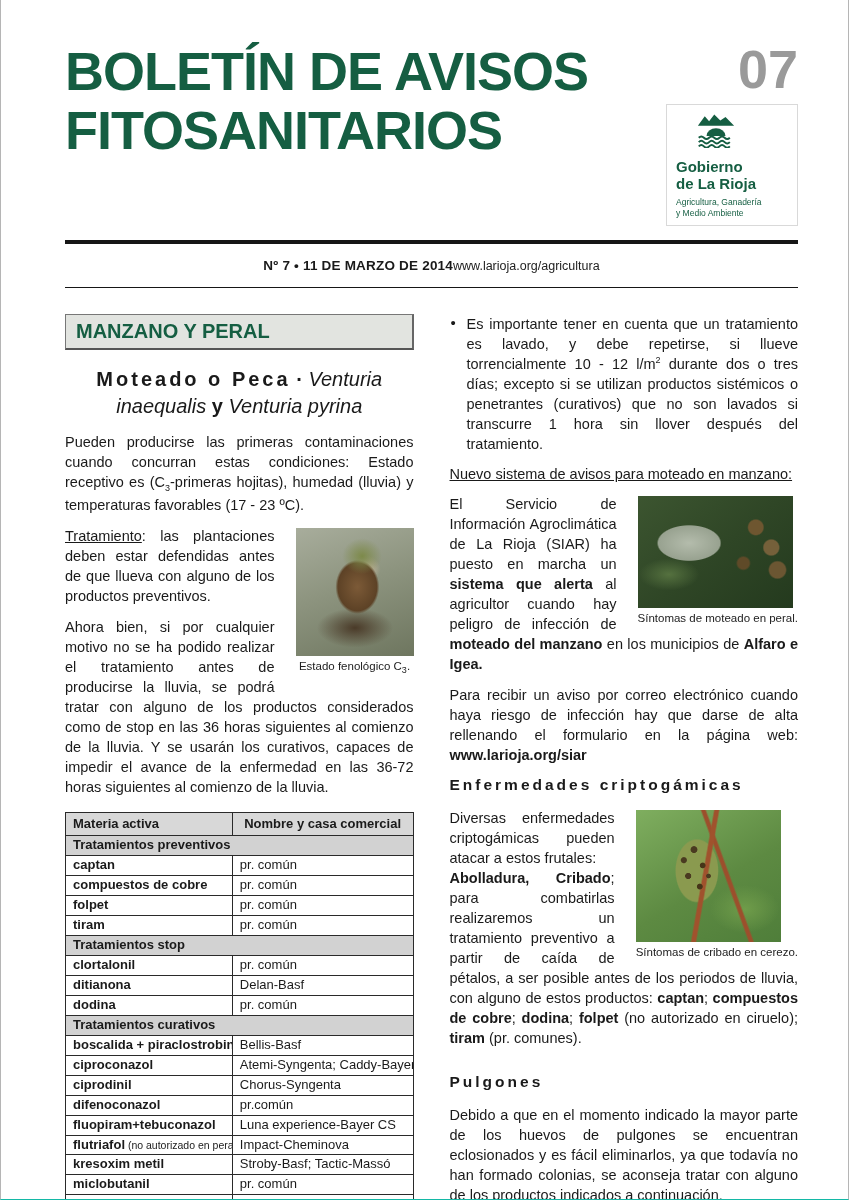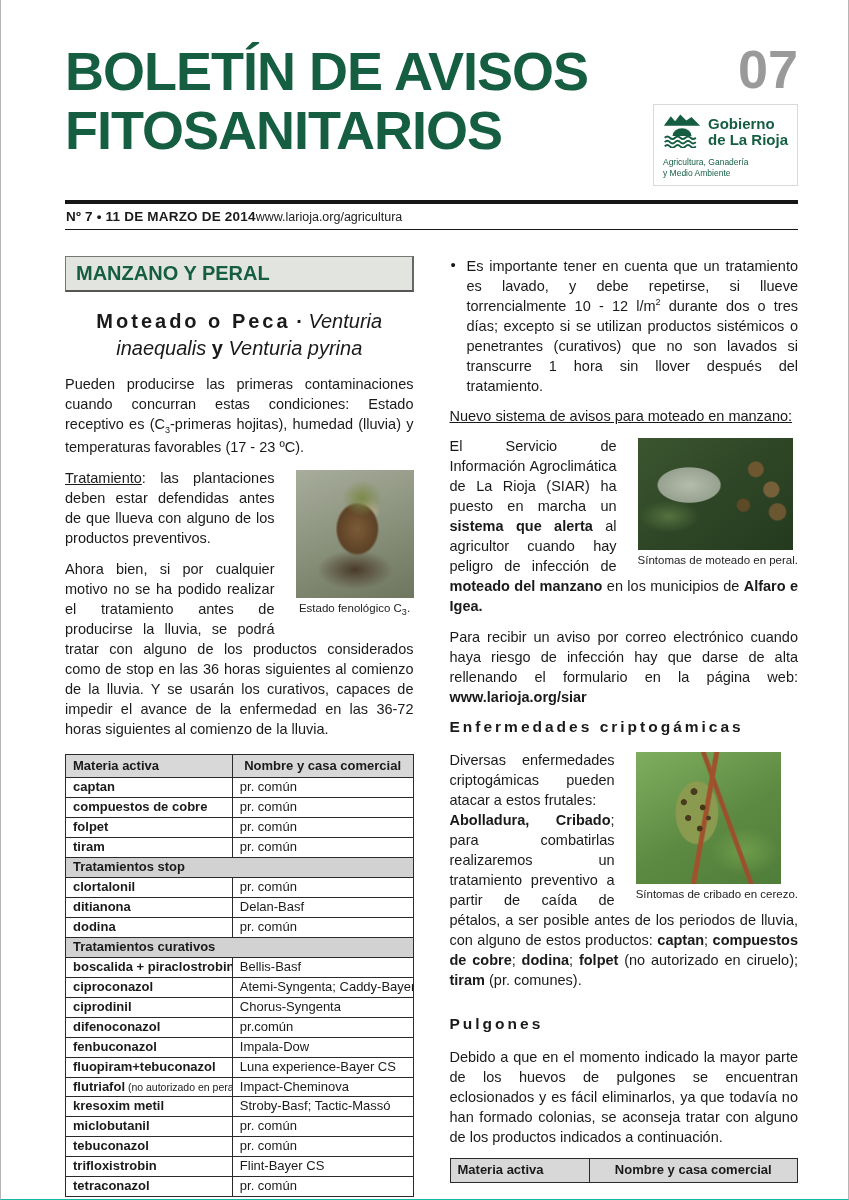--- a/index.html
+++ b/index.html
@@ -16,26 +16,26 @@
   .page{width:849px;height:1200px;margin:0 auto;border-left:1px solid #b5b5b5;border-right:1px solid #b5b5b5;border-bottom:1px solid #14b8a6;display:flex;flex-direction:column;overflow:hidden;background:#fff;}
   .topbar{height:7px;background:#4c4c4c;width:100%;}
   .inner{padding:0 50px 0 64px;}
 
   
   .masthead{display:flex;justify-content:space-between;align-items:flex-start;margin-top:42px;}
   .title{color:var(--brand-green);font-size:54px;line-height:1.09;font-weight:700;letter-spacing:-1px;}
   .mast-right{display:flex;flex-direction:column;align-items:flex-end;gap:8px;}
   .issue{color:var(--issue-gray);font-size:54px;font-weight:700;line-height:1;}
   .logo-box{border:1px solid #d9d9d9;padding:7px 9px;display:flex;flex-direction:column;align-items:flex-start;min-width:132px;}
-  .logo-row{display:flex;align-items:center;gap:7px;}
+  .logo-row{display:flex;align-items:center;gap:7px;flex-direction:column;}
   .logo-name{color:var(--brand-green);font-weight:700;font-size:15px;line-height:1.1;}
   .logo-dept{color:var(--brand-green);font-size:8.5px;line-height:1.25;margin-top:5px;}
 
   
-  .meta-bar{margin-top:14px;border-top:4px solid #161616;border-bottom:1.5px solid #161616;display:flex;justify-content:flex-start;align-items:center;padding:5px 1px;}
+  .meta-bar{margin-top:14px;border-top:4px solid #161616;border-bottom:1.5px solid #161616;display:flex;justify-content:center;align-items:center;padding:14px 1px;}
   .meta-left{font-weight:700;font-size:13.5px;letter-spacing:.2px;}
   .meta-right{font-size:12.5px;color:#222;}
 
   
   .columns{display:flex;gap:36px;margin-top:26px;flex:0 0 auto;}
   .col{width:350px;}
   .col p{font-size:14.5px;line-height:1.38;text-align:justify;margin-bottom:11px;}
 
   .section-box{background:var(--box-bg);border:1px solid #777;border-bottom:2.5px solid #555;border-right:2px solid #666;color:var(--brand-green);font-weight:700;font-size:20px;padding:5px 10px;margin-bottom:16px;}
   .disease-heading{font-size:20px;margin:2px 0 12px;text-align:center;line-height:1.35;}
@@ -165,20 +165,23 @@
 
         <div class="tablewrap t-moteado">
             <table>
               <thead>
                 <tr>
                   <th class="c0">Materia activa</th>
                   <th class="c1">Nombre y casa comercial</th>
                 </tr>
               </thead>
               <tbody>
+                <tr class="sec">
+                  <td colspan="2">Tratamientos preventivos</td>
+                </tr>
                 <tr>
                   <td class="c0"><b>captan</b></td>
                   <td class="c1">pr. común</td>
                 </tr>
                 <tr>
                   <td class="c0"><b>compuestos de cobre</b></td>
                   <td class="c1">pr. común</td>
                 </tr>
                 <tr>
                   <td class="c0"><b>folpet</b></td>
@@ -214,24 +217,20 @@
                   <td class="c0"><b>ciproconazol</b></td>
                   <td class="c1">Atemi-Syngenta; Caddy-Bayer CS</td>
                 </tr>
                 <tr>
                   <td class="c0"><b>ciprodinil</b></td>
                   <td class="c1">Chorus-Syngenta</td>
                 </tr>
                 <tr>
                   <td class="c0"><b>difenoconazol</b></td>
                   <td class="c1">pr.común</td>
-                </tr>
-                <tr>
-                  <td class="c0"><b>fenbuconazol</b></td>
-                  <td class="c1">Impala-Dow</td>
                 </tr>
                 <tr>
                   <td class="c0"><b>fluopiram+tebuconazol</b></td>
                   <td class="c1">Luna experience-Bayer CS</td>
                 </tr>
                 <tr>
                   <td class="c0"><b>flutriafol</b><span class="note"> (no autorizado en peral)</span></td>
                   <td class="c1">Impact-Cheminova</td>
                 </tr>
                 <tr>

